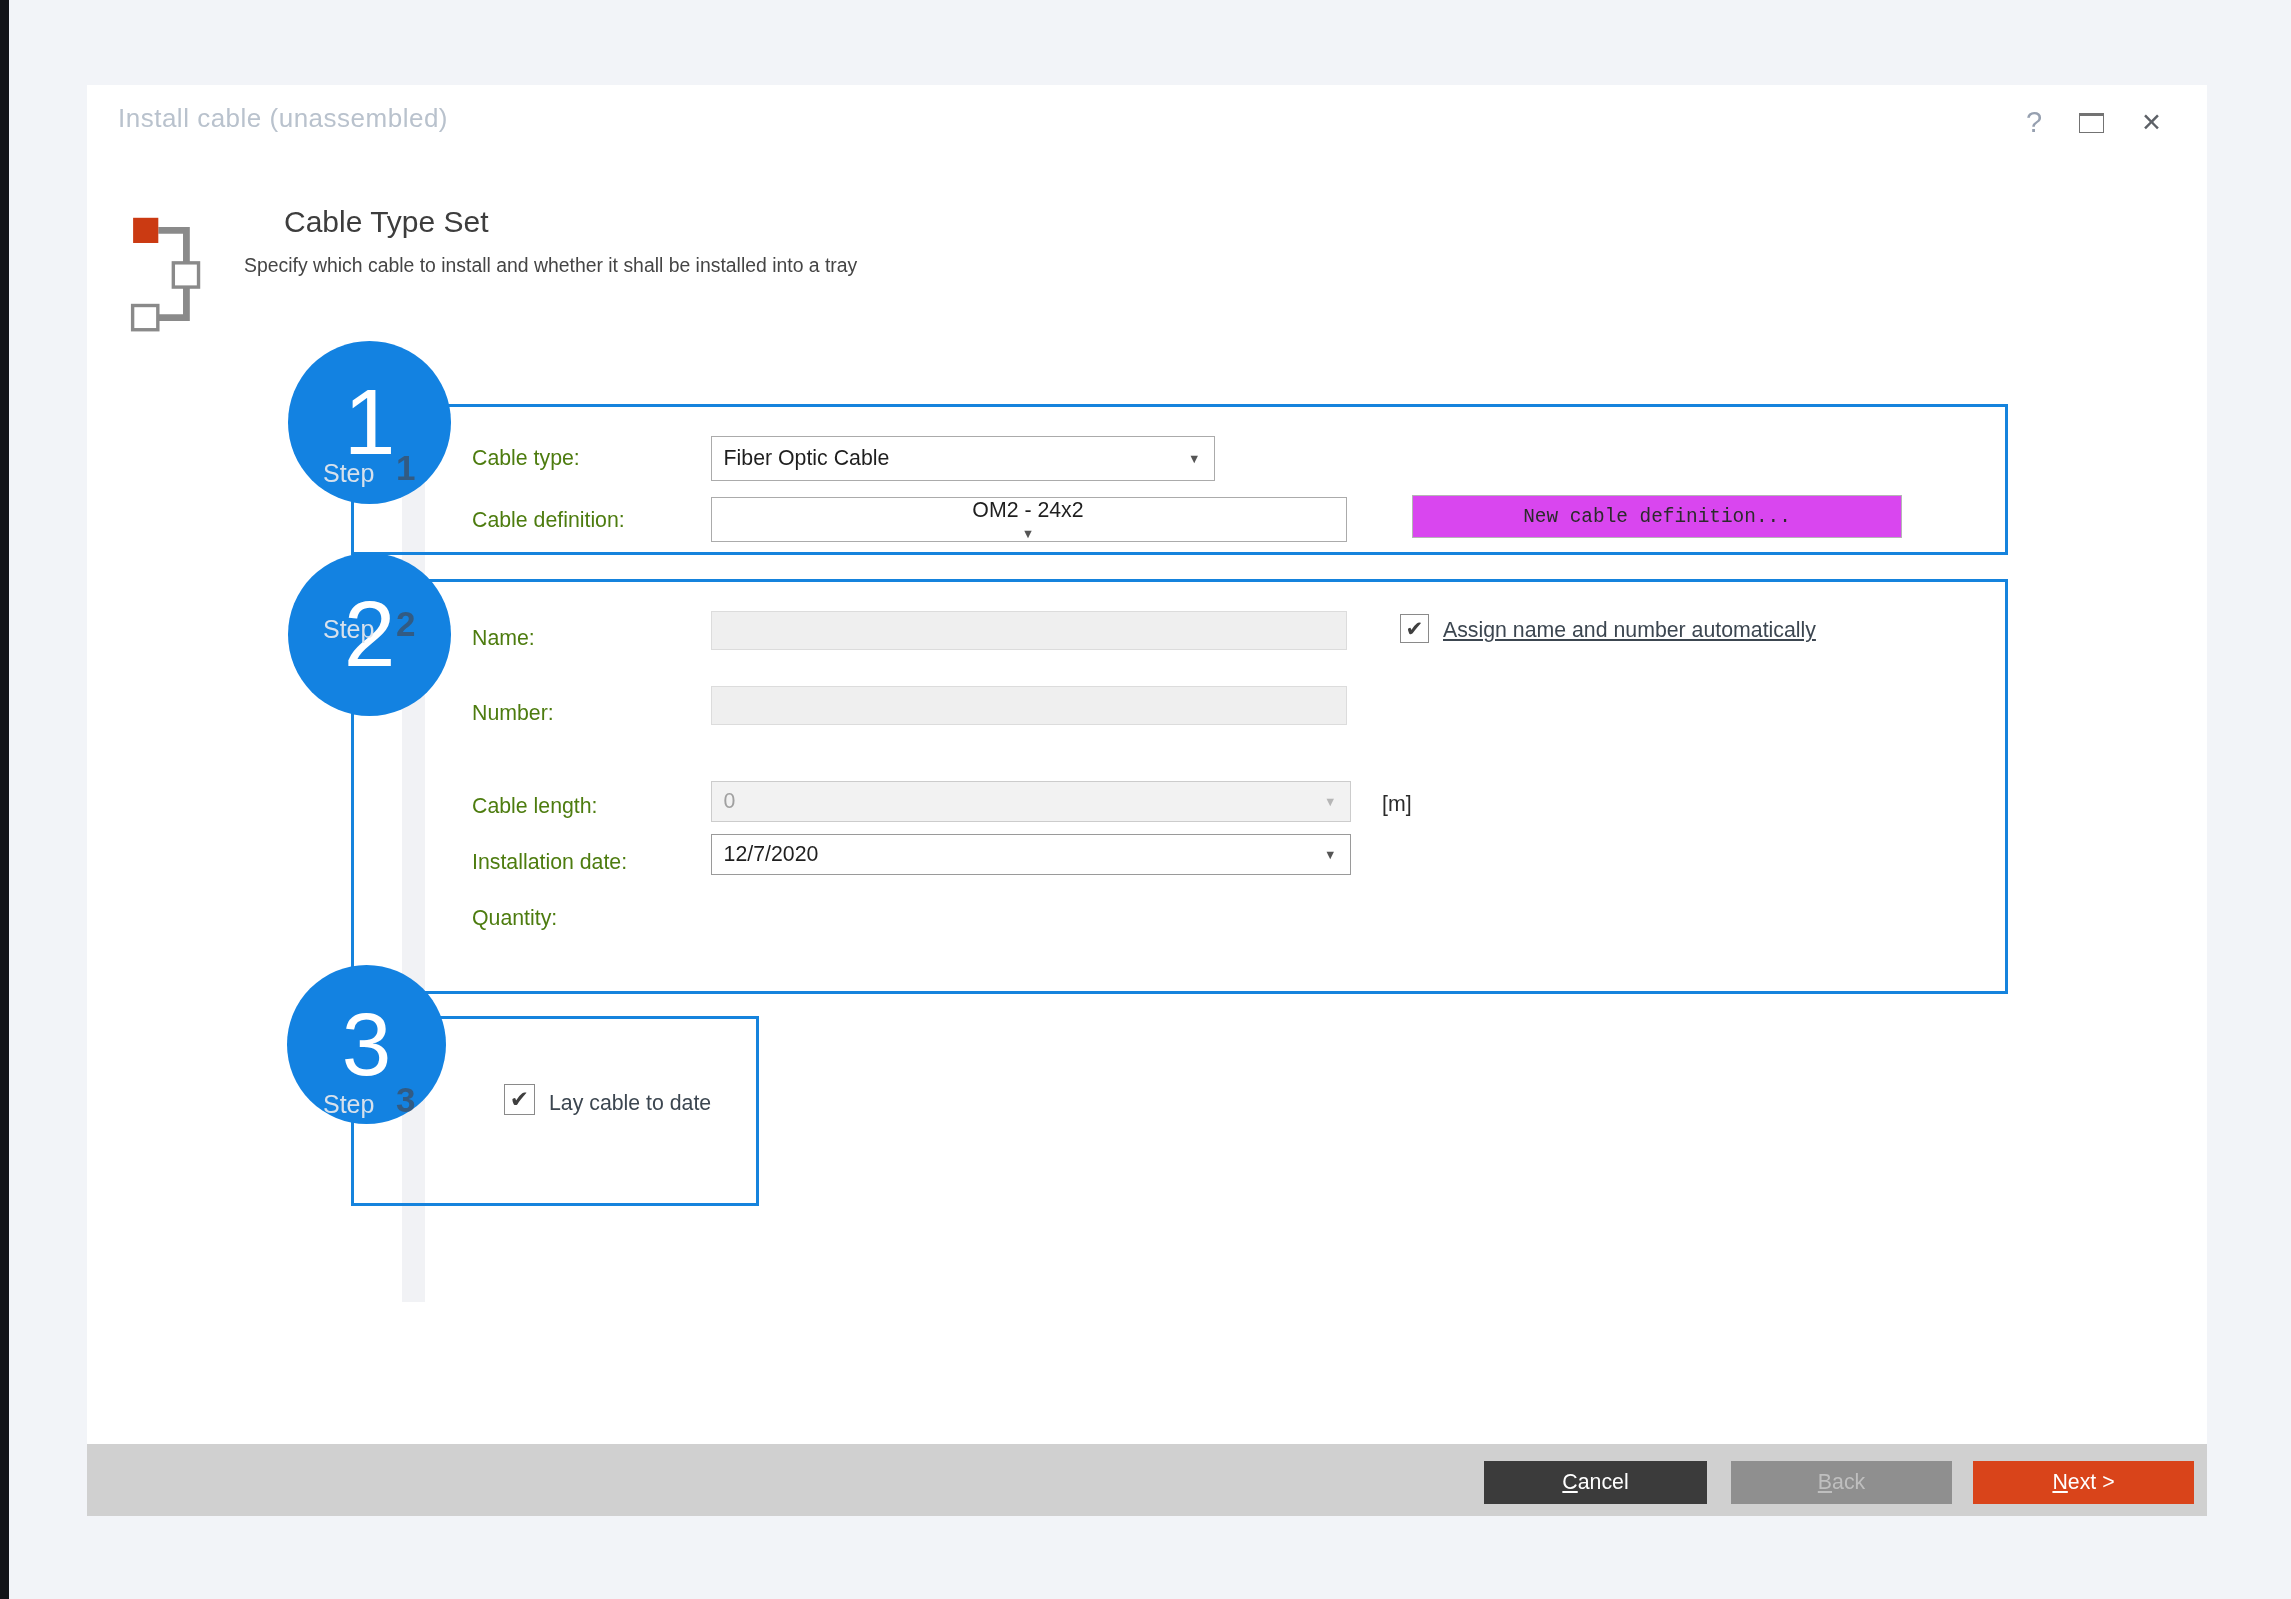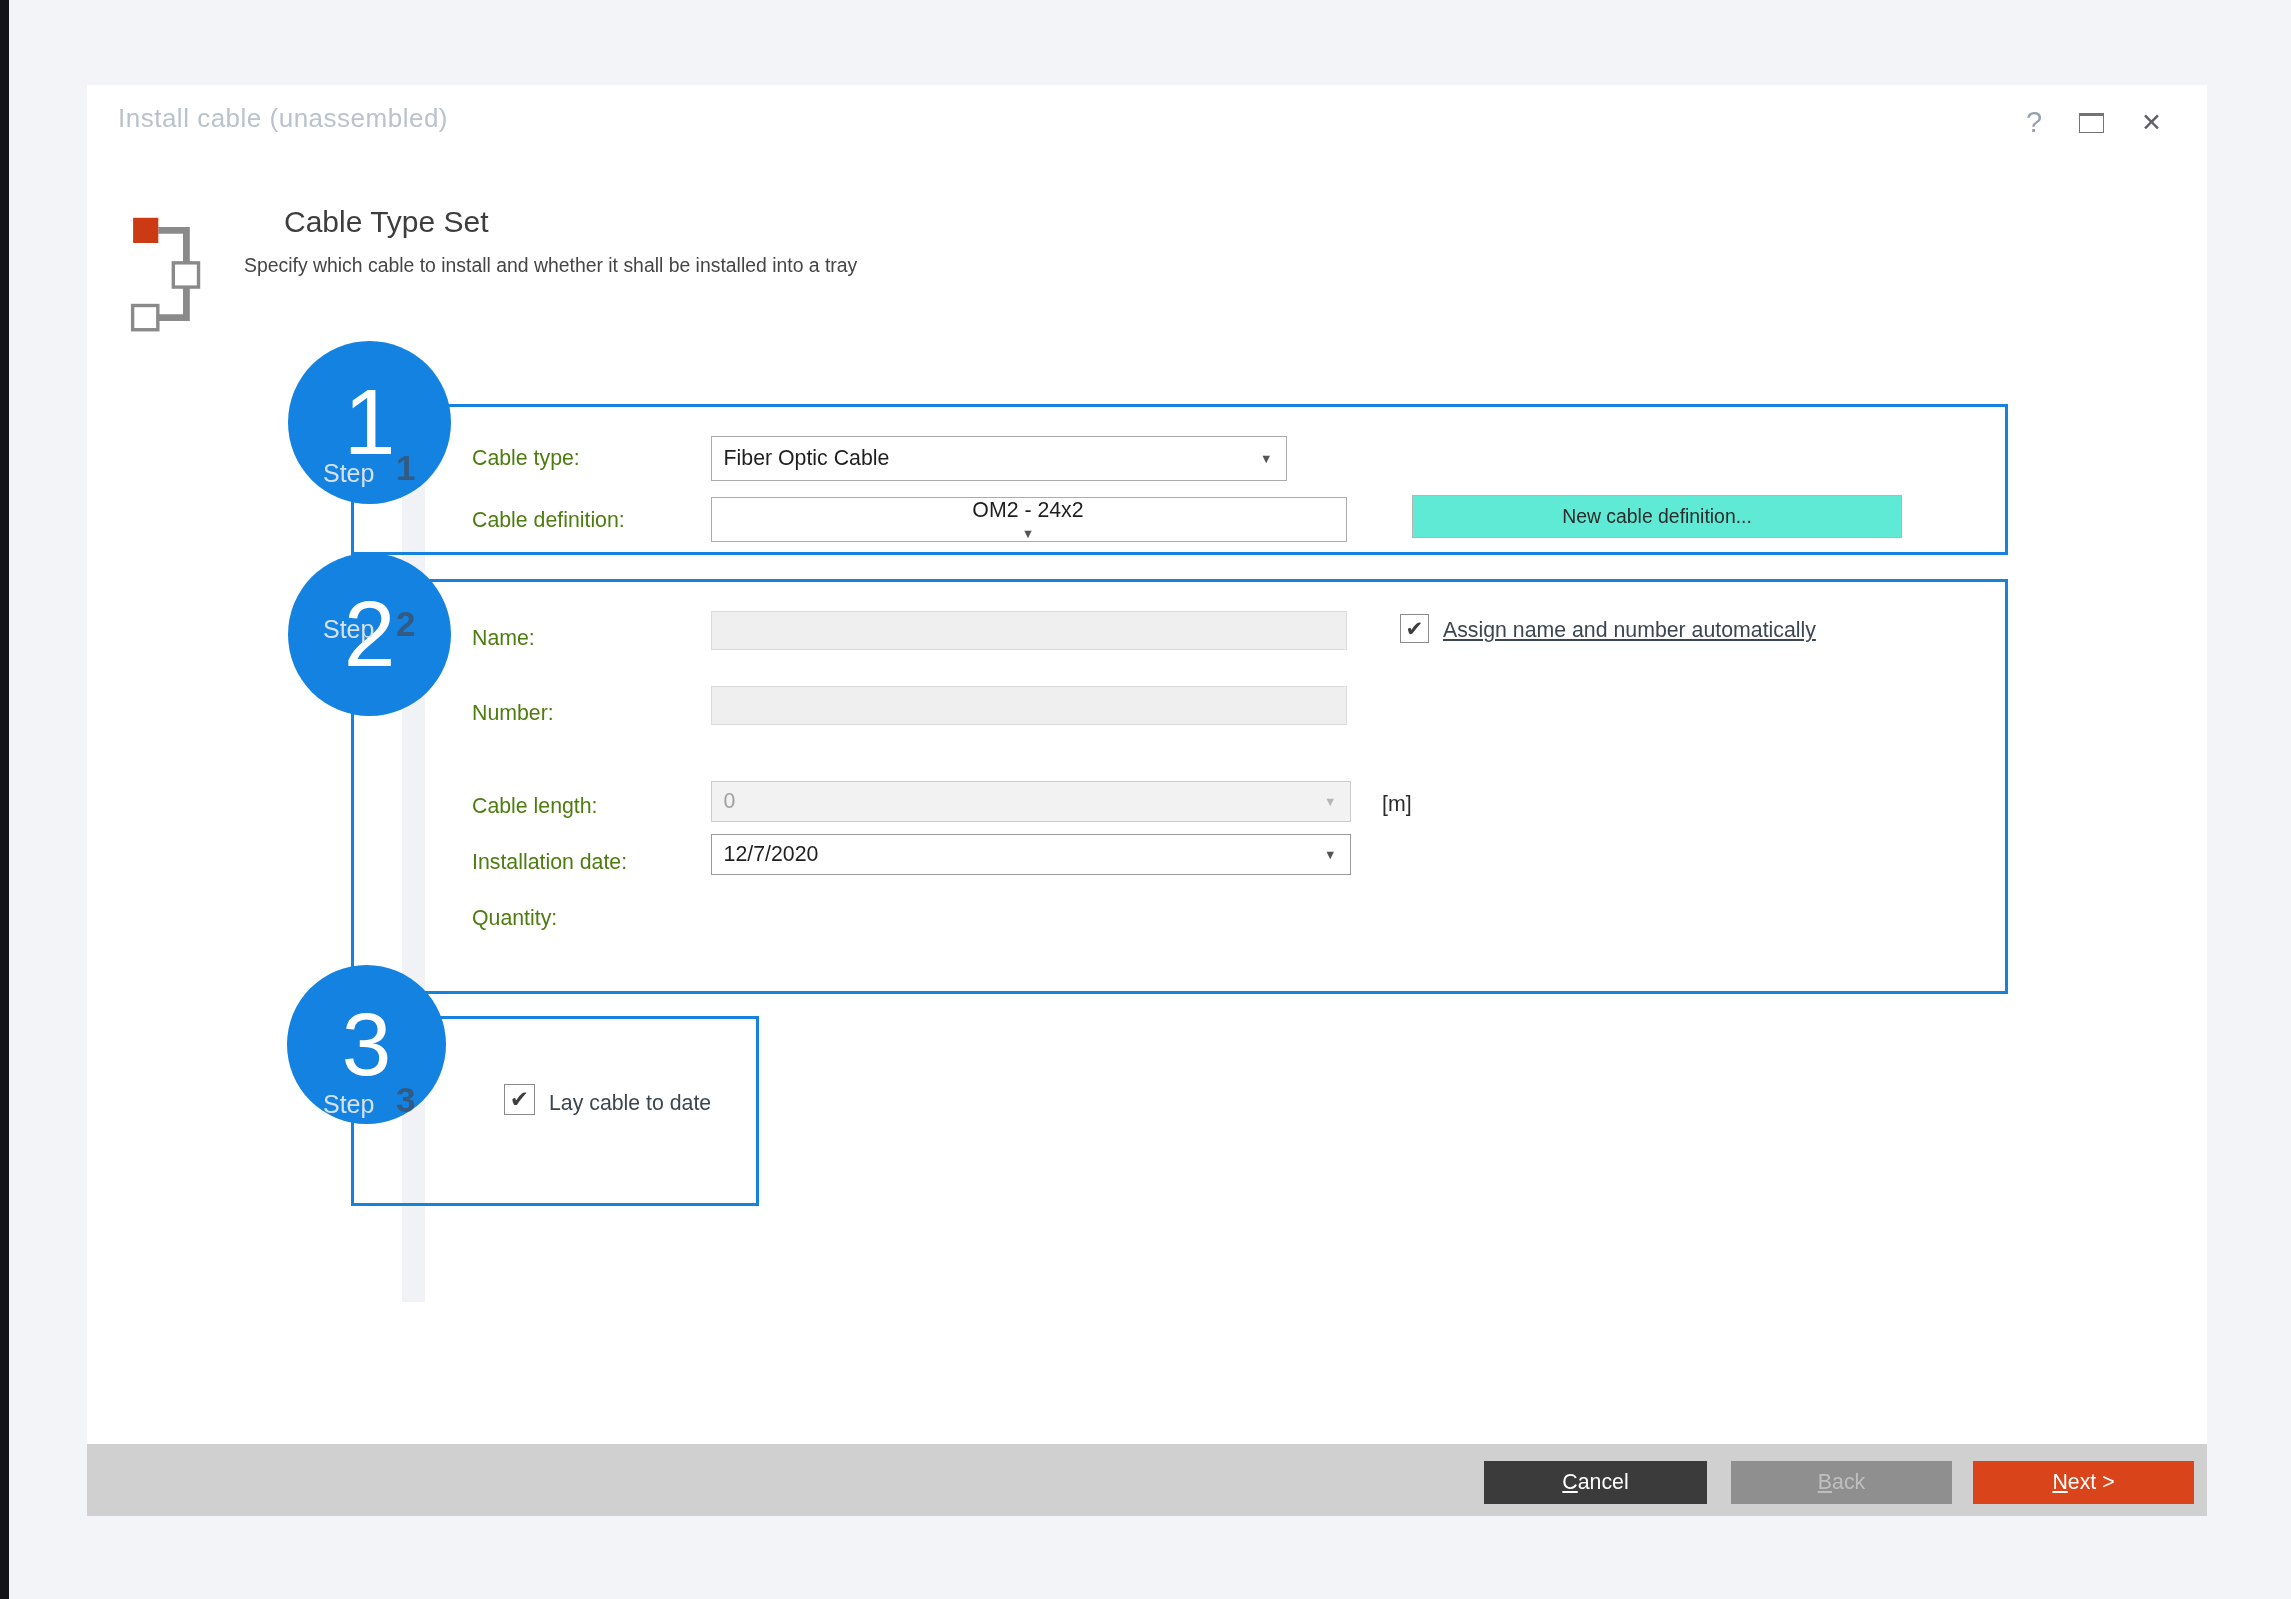--- a/index.html
+++ b/index.html
@@ -27,22 +27,22 @@
 
   .f-label{position:absolute;font-size:21.3px;color:#4d7c0f;white-space:nowrap;}
   .combo{position:absolute;box-sizing:border-box;background:#fff;border:1px solid #ababab;
          display:flex;align-items:center;justify-content:space-between;
          padding:0 13.6px 0 11.6px;font-size:21.3px;color:#1f1f1f;}
   .combo .arrow{font-size:12.6px;color:#555;}
   .combo.disabled{background:#f2f2f2;border-color:#cccccc;color:#a0a0a0;}
   .combo.disabled .arrow{color:#b6b6b6;}
   .textfield{position:absolute;box-sizing:border-box;background:#efefef;border:1px solid #dcdcdc;
              font-size:21.3px;color:#3c3c3c;padding:0 9.7px;font-family:"Liberation Sans",sans-serif;}
-  .pushbtn{position:absolute;box-sizing:border-box;background:#5eead4;border:1px solid #b5b5b5;
-           font-size:19.4px;color:#2b2b2b;display:flex;align-items:center;justify-content:center;}
+  .pushbtn{position:absolute;box-sizing:border-box;background:#d946ef;border:1px solid #b5b5b5;
+           font-size:19.4px;color:#2b2b2b;display:flex;align-items:center;justify-content:center;font-family:Liberation Mono, monospace;}
   .checkbox{position:absolute;box-sizing:border-box;background:#fff;border:1.9px solid #8a8a8a;
             display:flex;align-items:center;justify-content:center;color:#3f3f3f;}
   .cb-label{position:absolute;font-size:21.3px;color:#3c4650;white-space:nowrap;}
   .unit{position:absolute;font-size:21.3px;color:#2b2b2b;}
 
   .circle{position:absolute;width:163px;height:163px;border-radius:50%;background:#1382e1;
           display:flex;align-items:center;justify-content:center;
           color:#fff;font-size:93px;font-weight:300;line-height:1;}
   .c1{left:201px;top:256px;}
   .c2{left:201px;top:468px;}
@@ -88,21 +88,21 @@
     <div class="hdr-title">Cable Type Set</div>
     <div class="hdr-sub">Specify which cable to install and whether it shall be installed into a tray</div>
 
     <div class="step-strip"></div>
 
     <div class="sec-box box1"></div>
     <div class="sec-box box2"></div>
     <div class="sec-box box3"></div>
 
     <div class="f-label" style="left:385px;top:361px;">Cable type:</div>
-    <div class="combo" style="left:624px;top:351px;width:576px;height:45px;">
+    <div class="combo" style="left:624px;top:351px;width:504px;height:45px;">
       <span>Fiber Optic Cable</span>
       <span class="arrow">▼</span>
     </div>
 
     <div class="f-label" style="left:385px;top:423px;">Cable definition:</div>
     <div class="combo" style="left:624px;top:412px;width:636px;height:45px;flex-direction:column;">
       <span>OM2 - 24x2</span>
       <span class="arrow">▼</span>
     </div>
 

